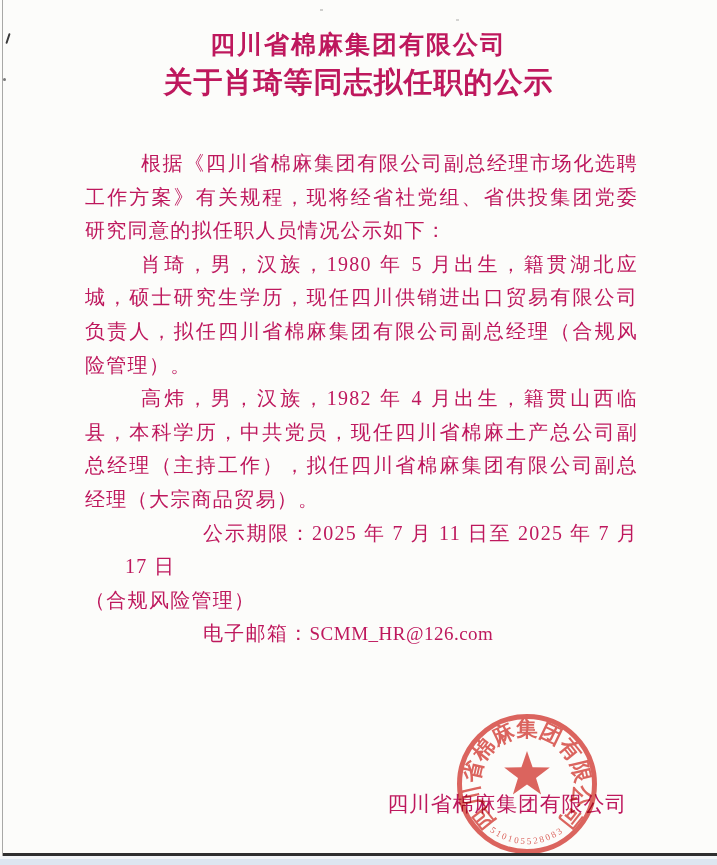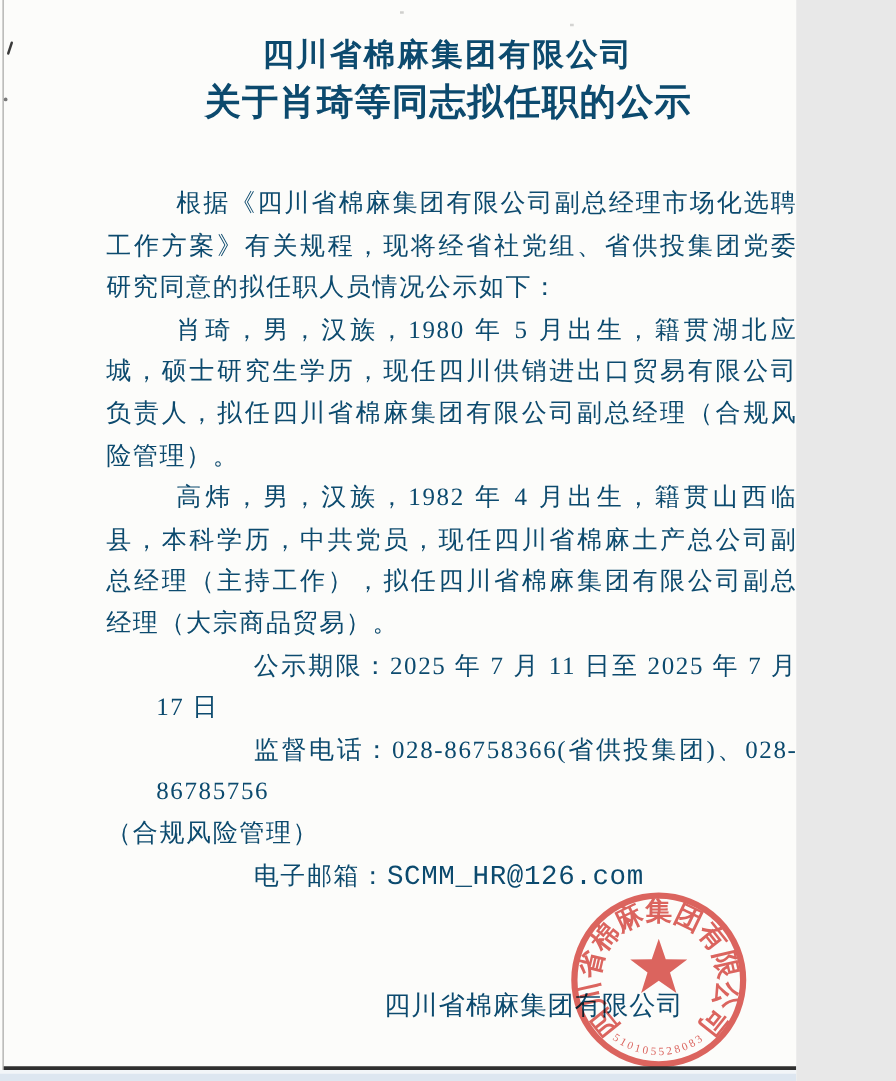--- a/index.html
+++ b/index.html
@@ -1,21 +1,21 @@
 <!DOCTYPE html>
 <html><head>
 <meta charset="utf-8">
 <style>
   html,body{margin:0;padding:0;background:#e8e8e8;}
   .page{
     position:relative;
-    width:637px;height:865px;
+    width:717px;height:865px;
     background:#fcfcfa;
     font-family:"Liberation Serif","DejaVu Serif",serif;
-    color:#0c4a6e;
+    color:#be185d;
     overflow:hidden;
   }
   
   .edge-left{position:absolute;left:2px;top:0;bottom:0;width:1px;background:#a8a8a6;}
   .mark-slash{position:absolute;left:7px;top:33px;width:2px;height:11px;background:#3a3a3a;transform:rotate(18deg);border-radius:1px;}
   .mark-dot{position:absolute;left:3px;top:78px;width:3px;height:3px;background:#777;border-radius:50%;}
   .speck1{position:absolute;left:320px;top:9px;width:3px;height:2px;background:#cfcfcd;}
   .speck2{position:absolute;left:456px;top:19px;width:3px;height:2px;background:#d4d4d2;}
   .bottom-line{position:absolute;left:3px;right:0;top:853px;height:3px;background:#2f2f2f;}
   .bottom-strip{position:absolute;left:0;right:0;top:856px;bottom:0;background:#dde6f0;}
@@ -26,21 +26,21 @@
   .title2{font-size:29px;line-height:25px;font-weight:bold;letter-spacing:1px;margin-top:12px;}
 
   .body-text{
     position:absolute;top:147px;left:85px;width:553px;
     font-size:20px;line-height:33.6px;letter-spacing:1.3px;
     text-align:justify;
   }
   .body-text p{margin:0;text-indent:56px;}
   .body-text p.contact{text-indent:78px;margin-left:40px;}
   .body-text p.contact-wrap{text-indent:0;}
-  .email-value{font-family:Liberation Mono, monospace;font-size:22px;letter-spacing:0.5px;}
+  .email-value{font-family:Liberation Serif, serif;font-size:19px;letter-spacing:0.5px;}
 
   .signature{
     position:absolute;top:792px;right:90px;
     font-size:21px;letter-spacing:0.8px;line-height:24px;
   }
   .sign-date{
     position:absolute;top:829px;right:126px;
     font-size:20px;letter-spacing:1px;line-height:24px;
   }
 
@@ -66,21 +66,20 @@
   <div class="titles">
     <div class="title1">四川省棉麻集团有限公司</div>
     <div class="title2">关于肖琦等同志拟任职的公示</div>
   </div>
 
   <div class="body-text">
     <p>根据《四川省棉麻集团有限公司副总经理市场化选聘工作方案》有关规程，现将经省社党组、省供投集团党委研究同意的拟任职人员情况公示如下：</p>
     <p>肖琦，男，汉族，1980 年 5 月出生，籍贯湖北应城，硕士研究生学历，现任四川供销进出口贸易有限公司负责人，拟任四川省棉麻集团有限公司副总经理（合规风险管理）。</p>
     <p>高炜，男，汉族，1982 年 4 月出生，籍贯山西临县，本科学历，中共党员，现任四川省棉麻土产总公司副总经理（主持工作），拟任四川省棉麻集团有限公司副总经理（大宗商品贸易）。</p>
     <p class="contact">公示期限：2025 年 7 月 11 日至 2025 年 7 月 17 日</p>
-    <p class="contact">监督电话：028-86758366(省供投集团)、028-86785756</p>
     <p class="contact-wrap">（合规风险管理）</p>
     <p class="contact"><span>电子邮箱：</span><span class="email-value">SCMM_HR@126.com</span></p>
   </div>
 
   <div class="signature">四川省棉麻集团有限公司</div>
 
   <svg class="seal" viewBox="0 0 170 170">
     <defs>
       <path id="sealArcTop" d="M 61,126.6 A 48,48 0 1 1 109,126.6" fill="none"></path>
       <path id="sealArcBottom" d="M 30.6,110.4 A 60,60 0 0 0 139.4,110.4" fill="none"></path>

